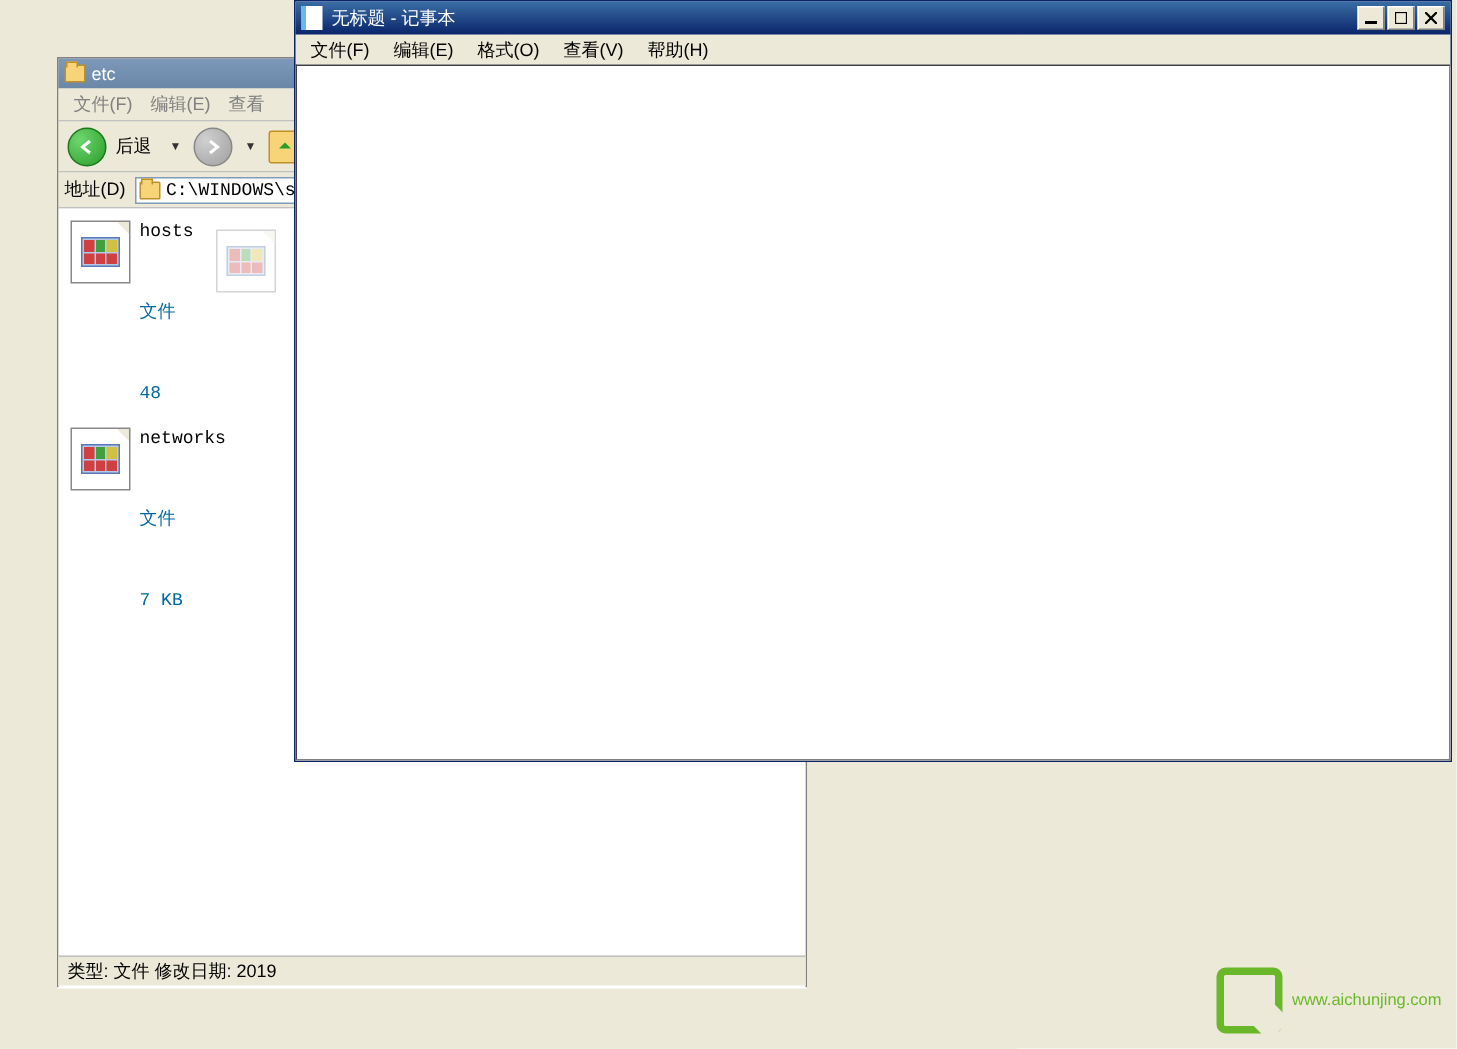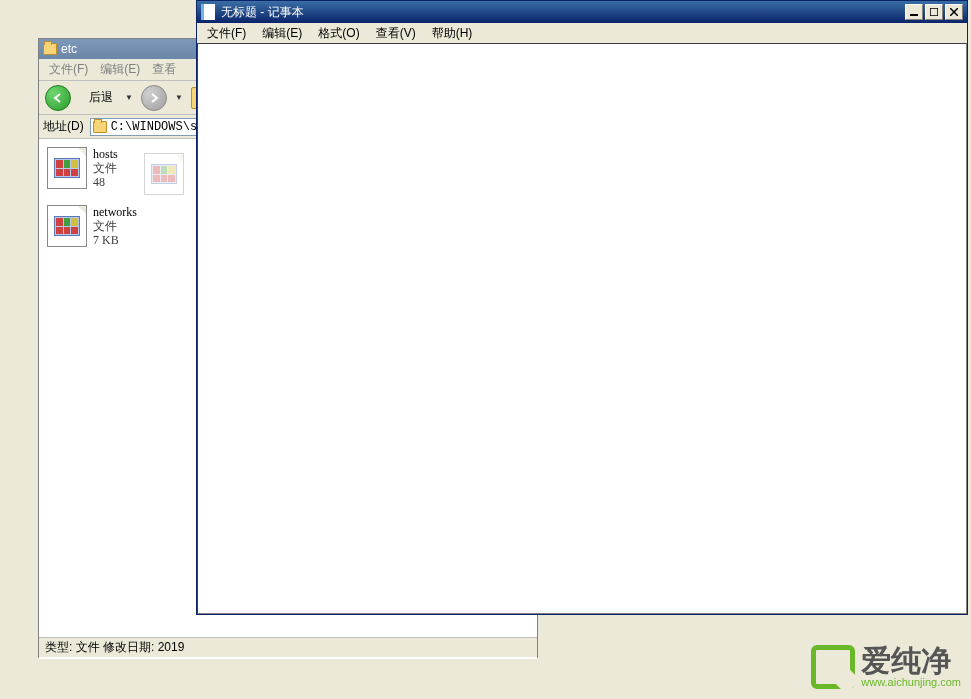--- a/index.html
+++ b/index.html
@@ -76,21 +76,21 @@
       height: 26px;
       border-radius: 50%;
       display: flex;
       align-items: center;
       justify-content: center;
       font-size: 14px;
       color: white;
     }
     .back-btn { background: radial-gradient(circle at 30% 30%, #6fd66f, #2a9c2a); border: 1px solid #1a7a1a; }
     .fwd-btn { background: radial-gradient(circle at 30% 30%, #d0d0d0, #a0a0a0); border: 1px solid #888; }
-    .back-label { font-size: 12px; color: #000; margin-left: 14px; margin-right: 4px; }
+    .back-label { font-size: 12px; color: #000; margin-left: 2px; margin-right: 4px; }
     .dropdown-arrow { font-size: 8px; color: #333; margin: 0 4px; }
     .up-icon {
       width: 22px;
       height: 22px;
       background: #f8d478;
       border: 1px solid #c09028;
       border-radius: 2px;
       display: flex;
       align-items: center;
       justify-content: center;
@@ -157,26 +157,26 @@
       display: grid;
       grid-template-columns: repeat(3, 1fr);
       grid-template-rows: repeat(2, 1fr);
       gap: 1px;
       padding: 1px;
     }
     .file-icon-inner span { background: #d04040; }
     .file-icon-inner span:nth-child(2) { background: #40a040; }
     .file-icon-inner span:nth-child(3) { background: #d0c040; }
     .file-details {
-      font-family: Liberation Serif, serif;
+      font-family: Liberation Mono, monospace;
       font-size: 12px;
       line-height: 14px;
     }
     .file-name { color: #000; }
-    .file-meta { color: #404040; }
+    .file-meta { color: #0369a1; margin-top: 40px; }
     .ghost-icon {
       position: absolute;
       left: 105px;
       top: 14px;
       opacity: 0.35;
       display: flex;
     }
     .explorer-statusbar {
       height: 20px;
       background: #ece9d8;
@@ -188,21 +188,21 @@
       position: absolute;
       bottom: 0;
       left: 0;
       right: 0;
     }
     .notepad-window {
       position: absolute;
       left: 196px;
       top: 0;
       width: 772px;
-      height: 615px;
+      height: 508px;
       border: 1px solid #0a246a;
       background: #ece9d8;
       display: flex;
       flex-direction: column;
     }
     .notepad-titlebar {
       height: 22px;
       background: linear-gradient(to bottom, #3a6ea5, #0a246a);
       display: flex;
       align-items: center;
@@ -406,16 +406,15 @@
     <span class="notepad-menu-item">格式(O)</span>
     <span class="notepad-menu-item">查看(V)</span>
     <span class="notepad-menu-item">帮助(H)</span>
   </div>
   <div class="notepad-content"></div>
 </div>
 
 <div class="watermark">
   <div class="watermark-logo"></div>
   <div class="watermark-text">
-    <span class="watermark-main">爱纯净</span>
     <span class="watermark-url">www.aichunjing.com</span>
   </div>
 </div>
 
 </body></html>

